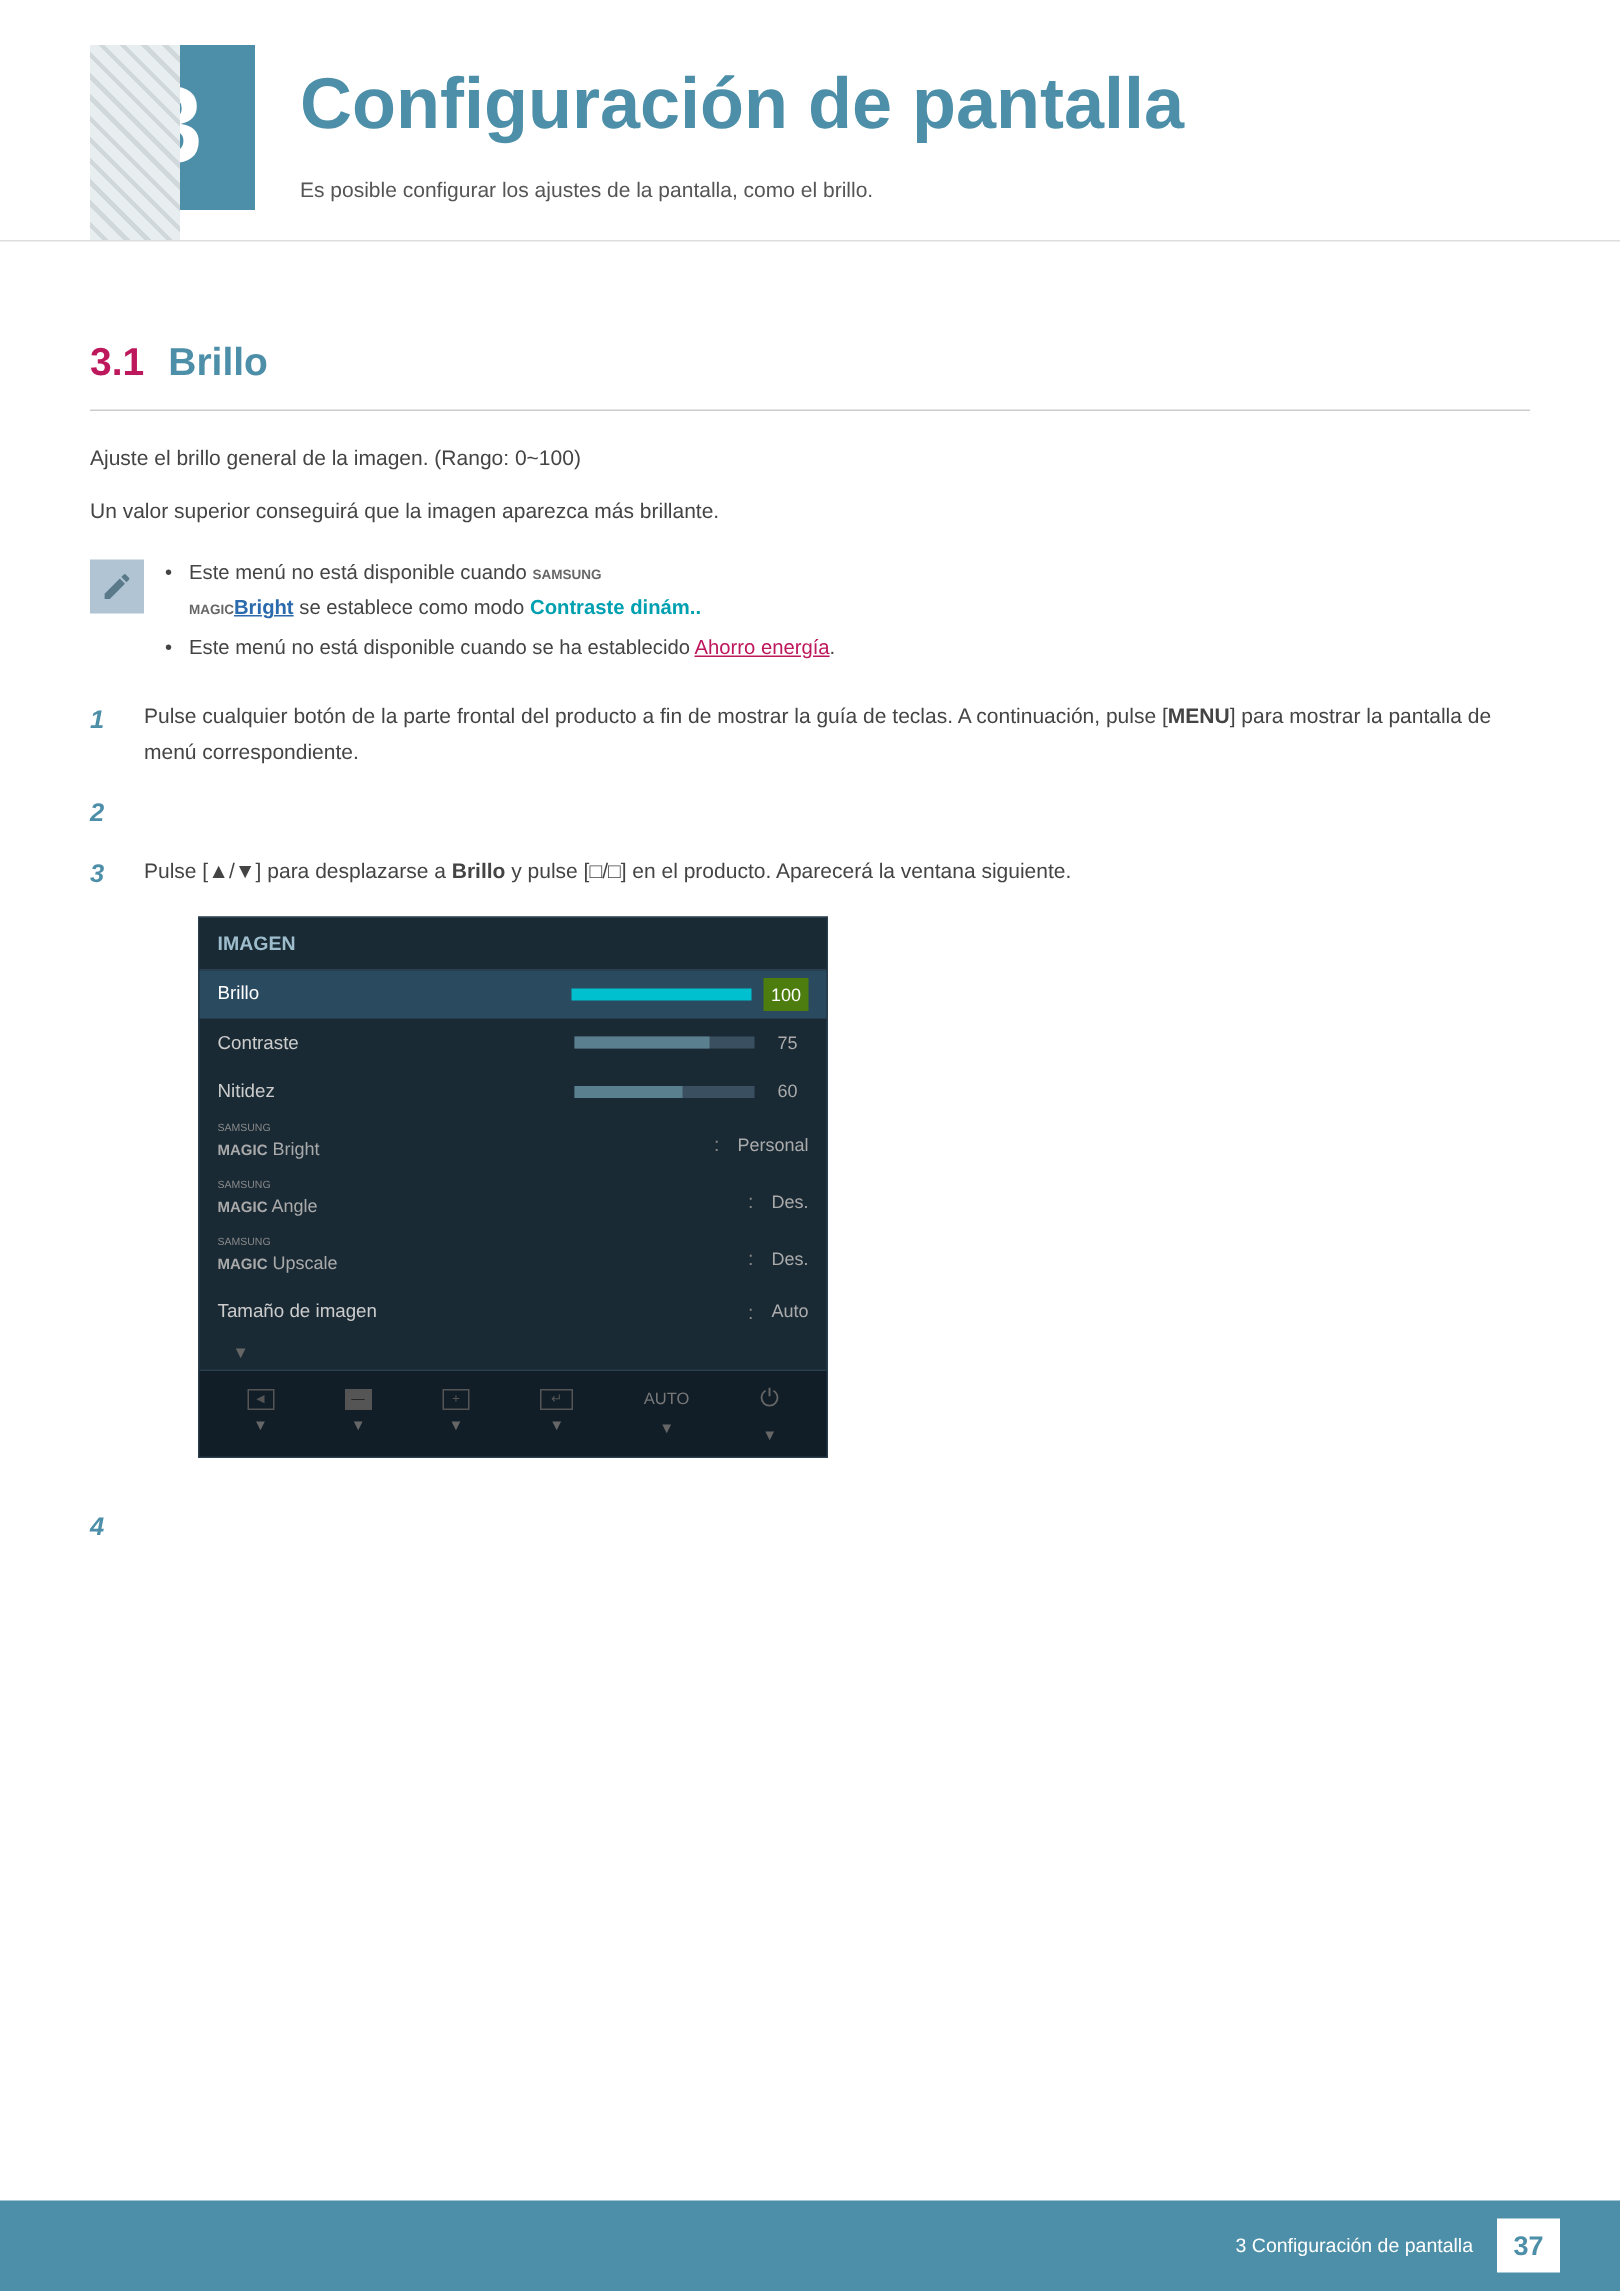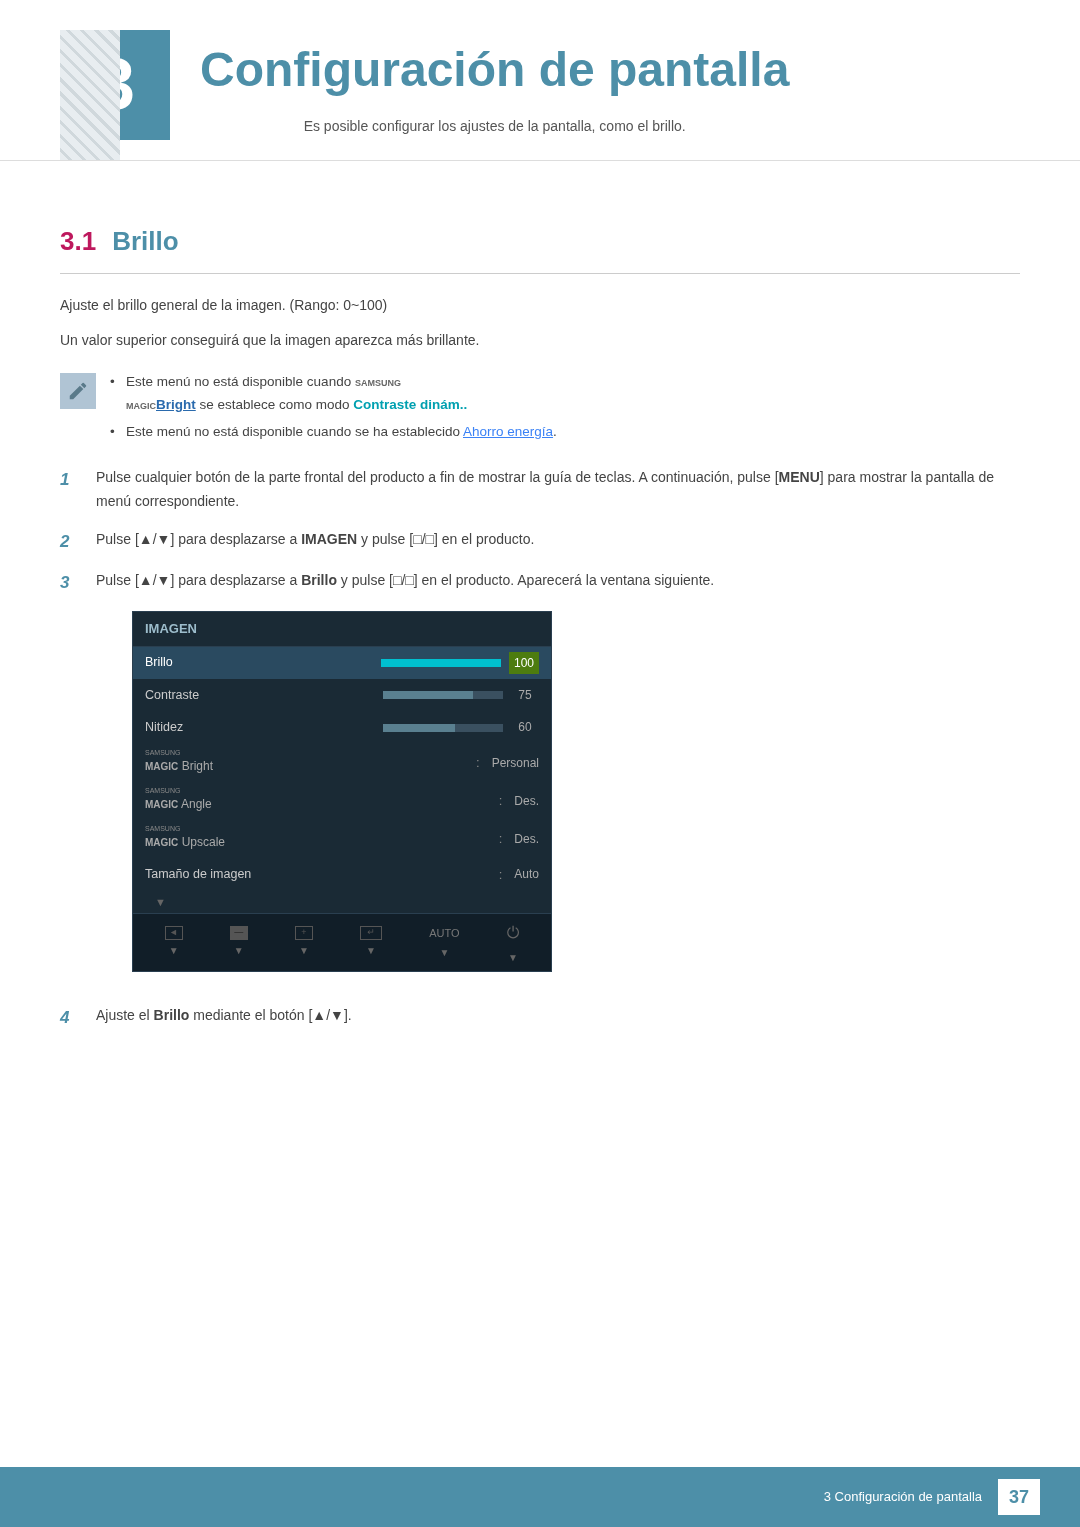--- a/index.html
+++ b/index.html
@@ -42,21 +42,20 @@
     .chapter-title {
       font-size: 48px;
       color: #4d8fa8;
       font-weight: bold;
     }
 
     .chapter-subtitle {
       font-size: 14px;
       color: #555;
       margin-top: 6px;
-      text-align: center;
     }
 
     
     .content {
       padding: 20px 60px 80px 60px;
     }
 
     
     .section-heading {
       display: flex;
@@ -397,41 +396,38 @@
       <svg viewBox="0 0 24 24">
         <path d="M3 17.25V21h3.75L17.81 9.94l-3.75-3.75L3 17.25zM20.71 7.04a1 1 0 0 0 0-1.41l-2.34-2.34a1 1 0 0 0-1.41 0l-1.83 1.83 3.75 3.75 1.83-1.83z"></path>
       </svg>
     </div>
     <div class="note-content">
       <ul>
         <li>
           Este menú no está disponible cuando <span style="font-size:9px;font-weight:bold;color:#666;">SAMSUNG<br>MAGIC</span><span class="link-underline bold" style="font-size:13.5px;">Bright</span> se establece como modo <span class="cyan-bold">Contraste dinám..</span>
         </li>
         <li>
-          Este menú no está disponible cuando se ha establecido <span class="link-underline" style="color:#3b82f6;">Ahorro energía</span>.
+          Este menú no está disponible cuando se ha establecido <span class="link-underline" style="color:#be185d;">Ahorro energía</span>.
         </li>
       </ul>
     </div>
   </div>
 
 
   <ol class="steps-list">
 
     <li class="step-item">
       <span class="step-number italic">1</span>
       <span class="step-text">
         Pulse cualquier botón de la parte frontal del producto a fin de mostrar la guía de teclas. A continuación, pulse [<span class="bold">MENU</span>] para mostrar la pantalla de menú correspondiente.
       </span>
     </li>
 
     <li class="step-item">
       <span class="step-number italic">2</span>
-      <span class="step-text">
-        Pulse [▲/▼] para desplazarse a <span class="bold">IMAGEN</span> y pulse [□/□] en el producto.
-      </span>
     </li>
 
     <li class="step-item">
       <span class="step-number italic">3</span>
       <span class="step-text">
         Pulse [▲/▼] para desplazarse a <span class="bold">Brillo</span> y pulse [□/□] en el producto. Aparecerá la ventana siguiente.
 
         
         <div class="osd-container">
           <div class="osd-menu">
@@ -550,23 +546,20 @@
               </div>
             </div>
           </div>
         </div>
 
       </span>
     </li>
 
     <li class="step-item">
       <span class="step-number italic">4</span>
-      <span class="step-text">
-        Ajuste el <span class="bold">Brillo</span> mediante el botón [▲/▼].
-      </span>
     </li>
 
   </ol>
 
 </div>
 
 <div class="page-footer">
   <span class="footer-text">3 Configuración de pantalla</span>
   <span class="footer-page-number">37</span>
 </div>

